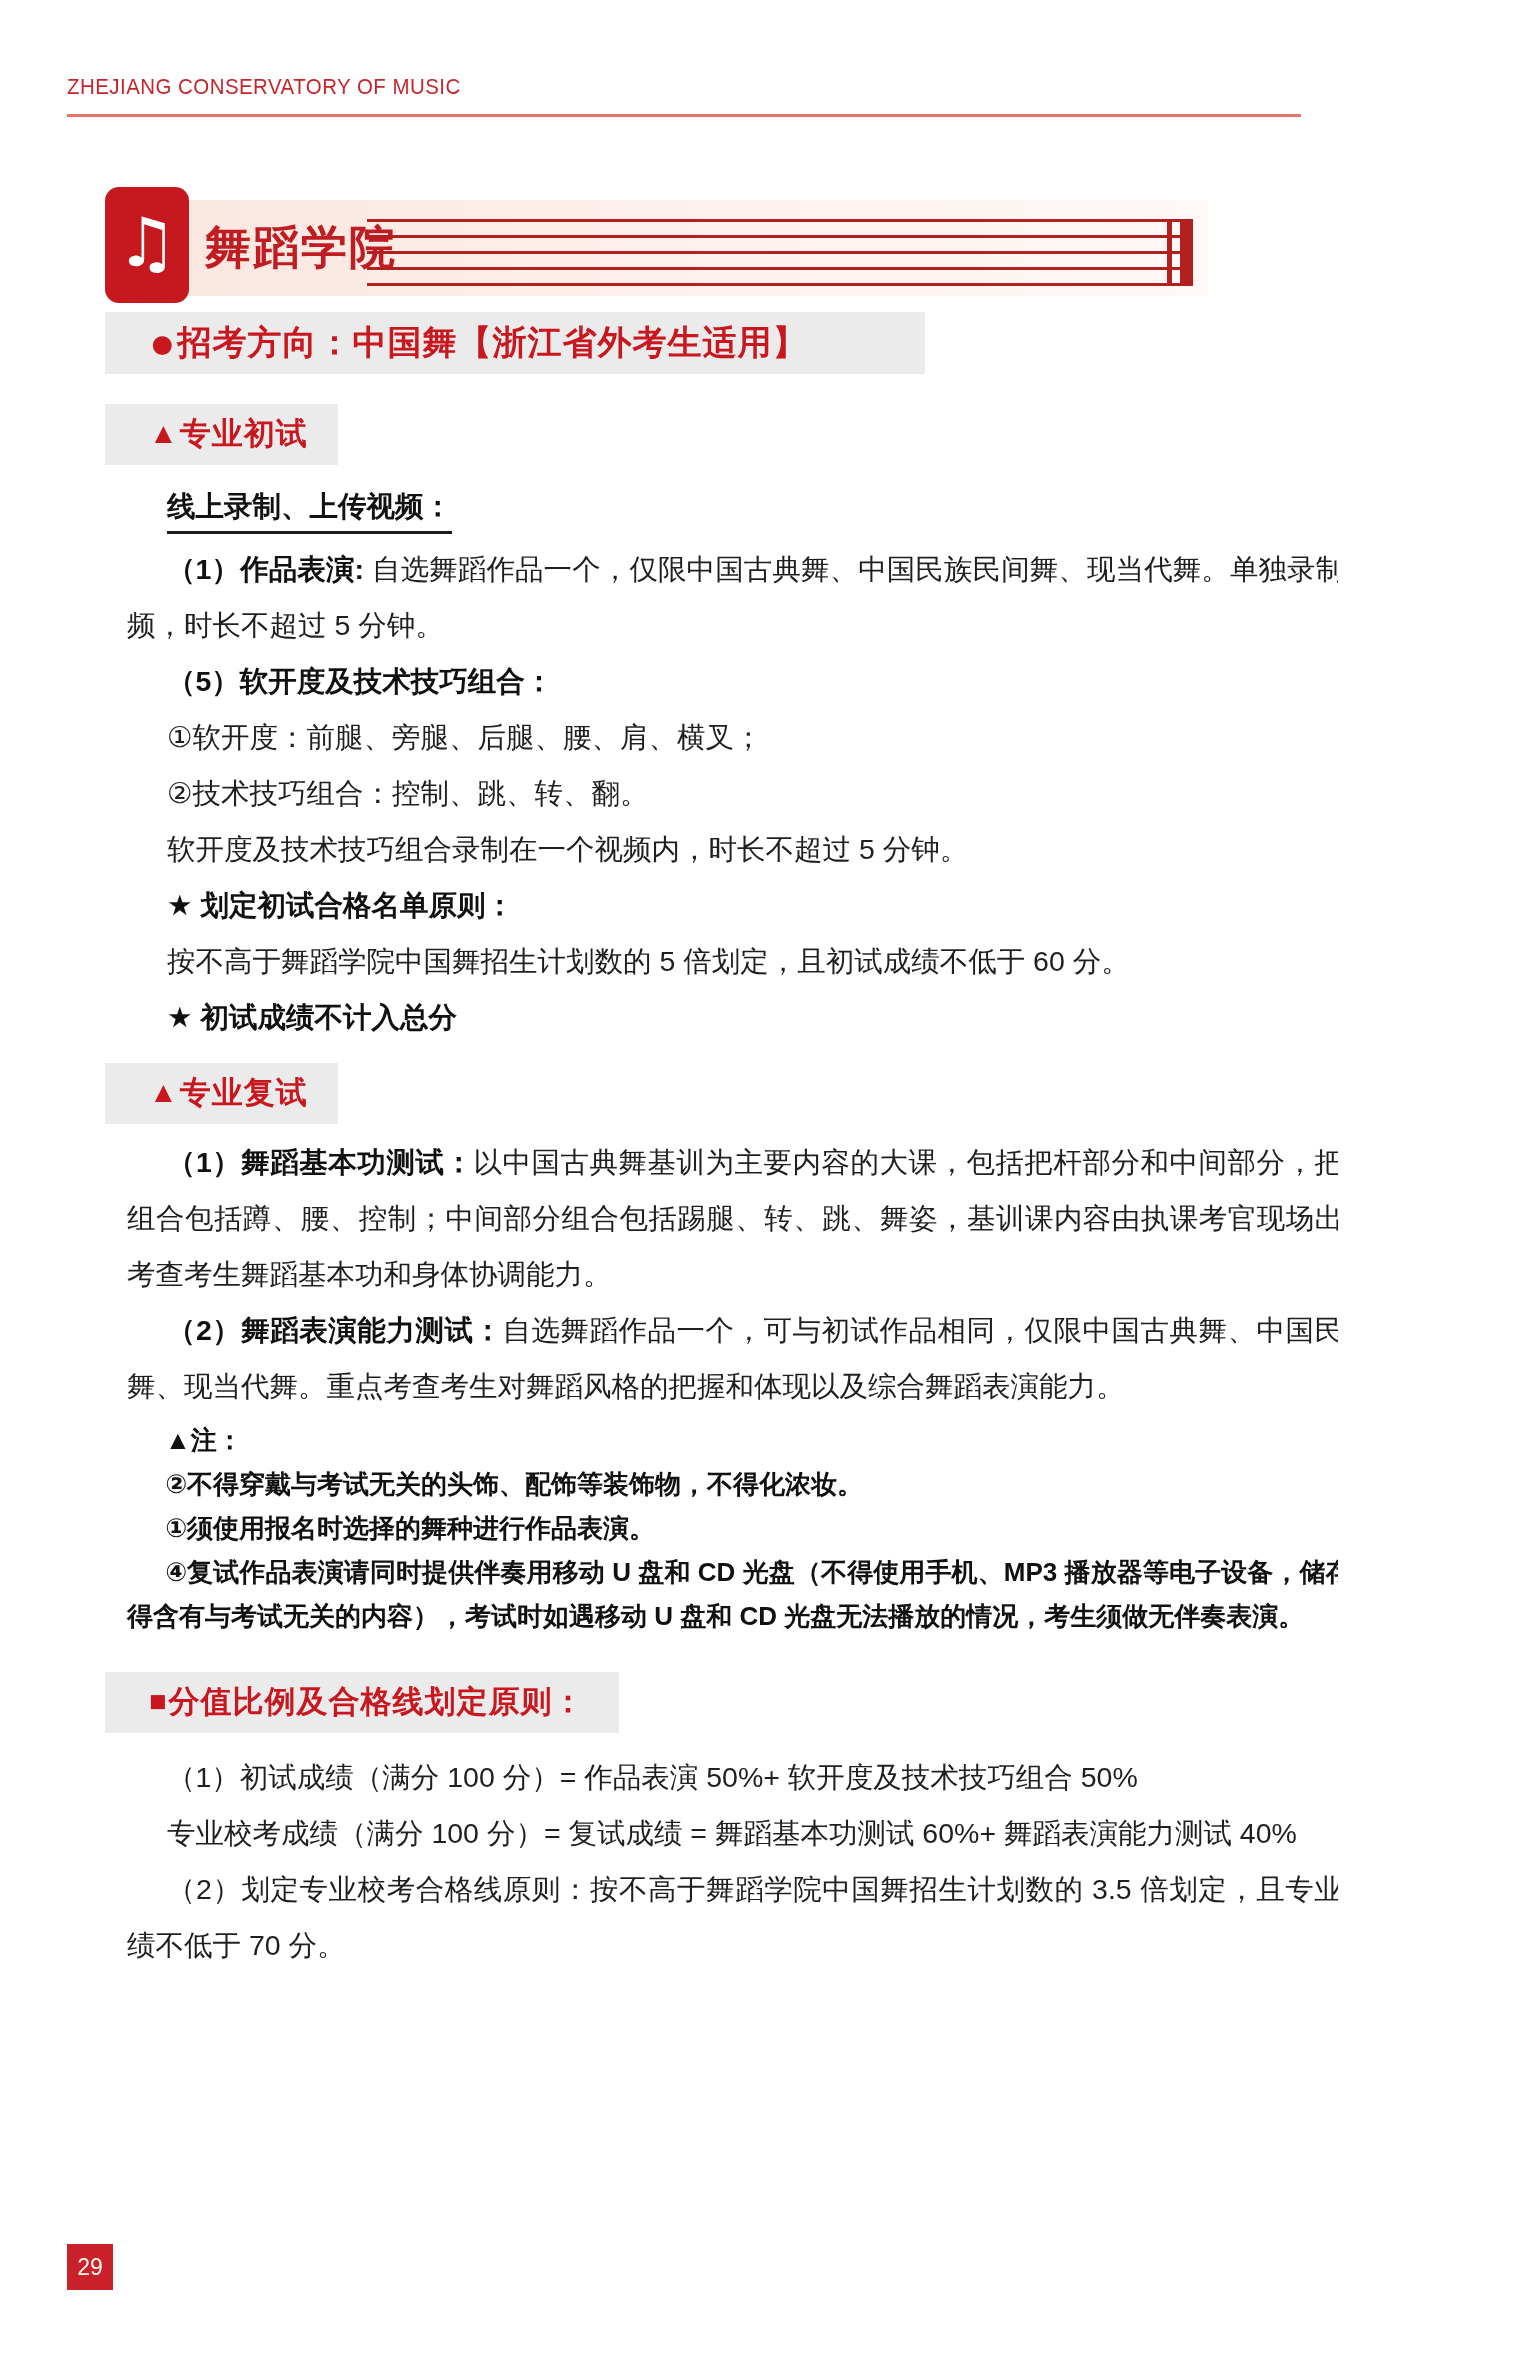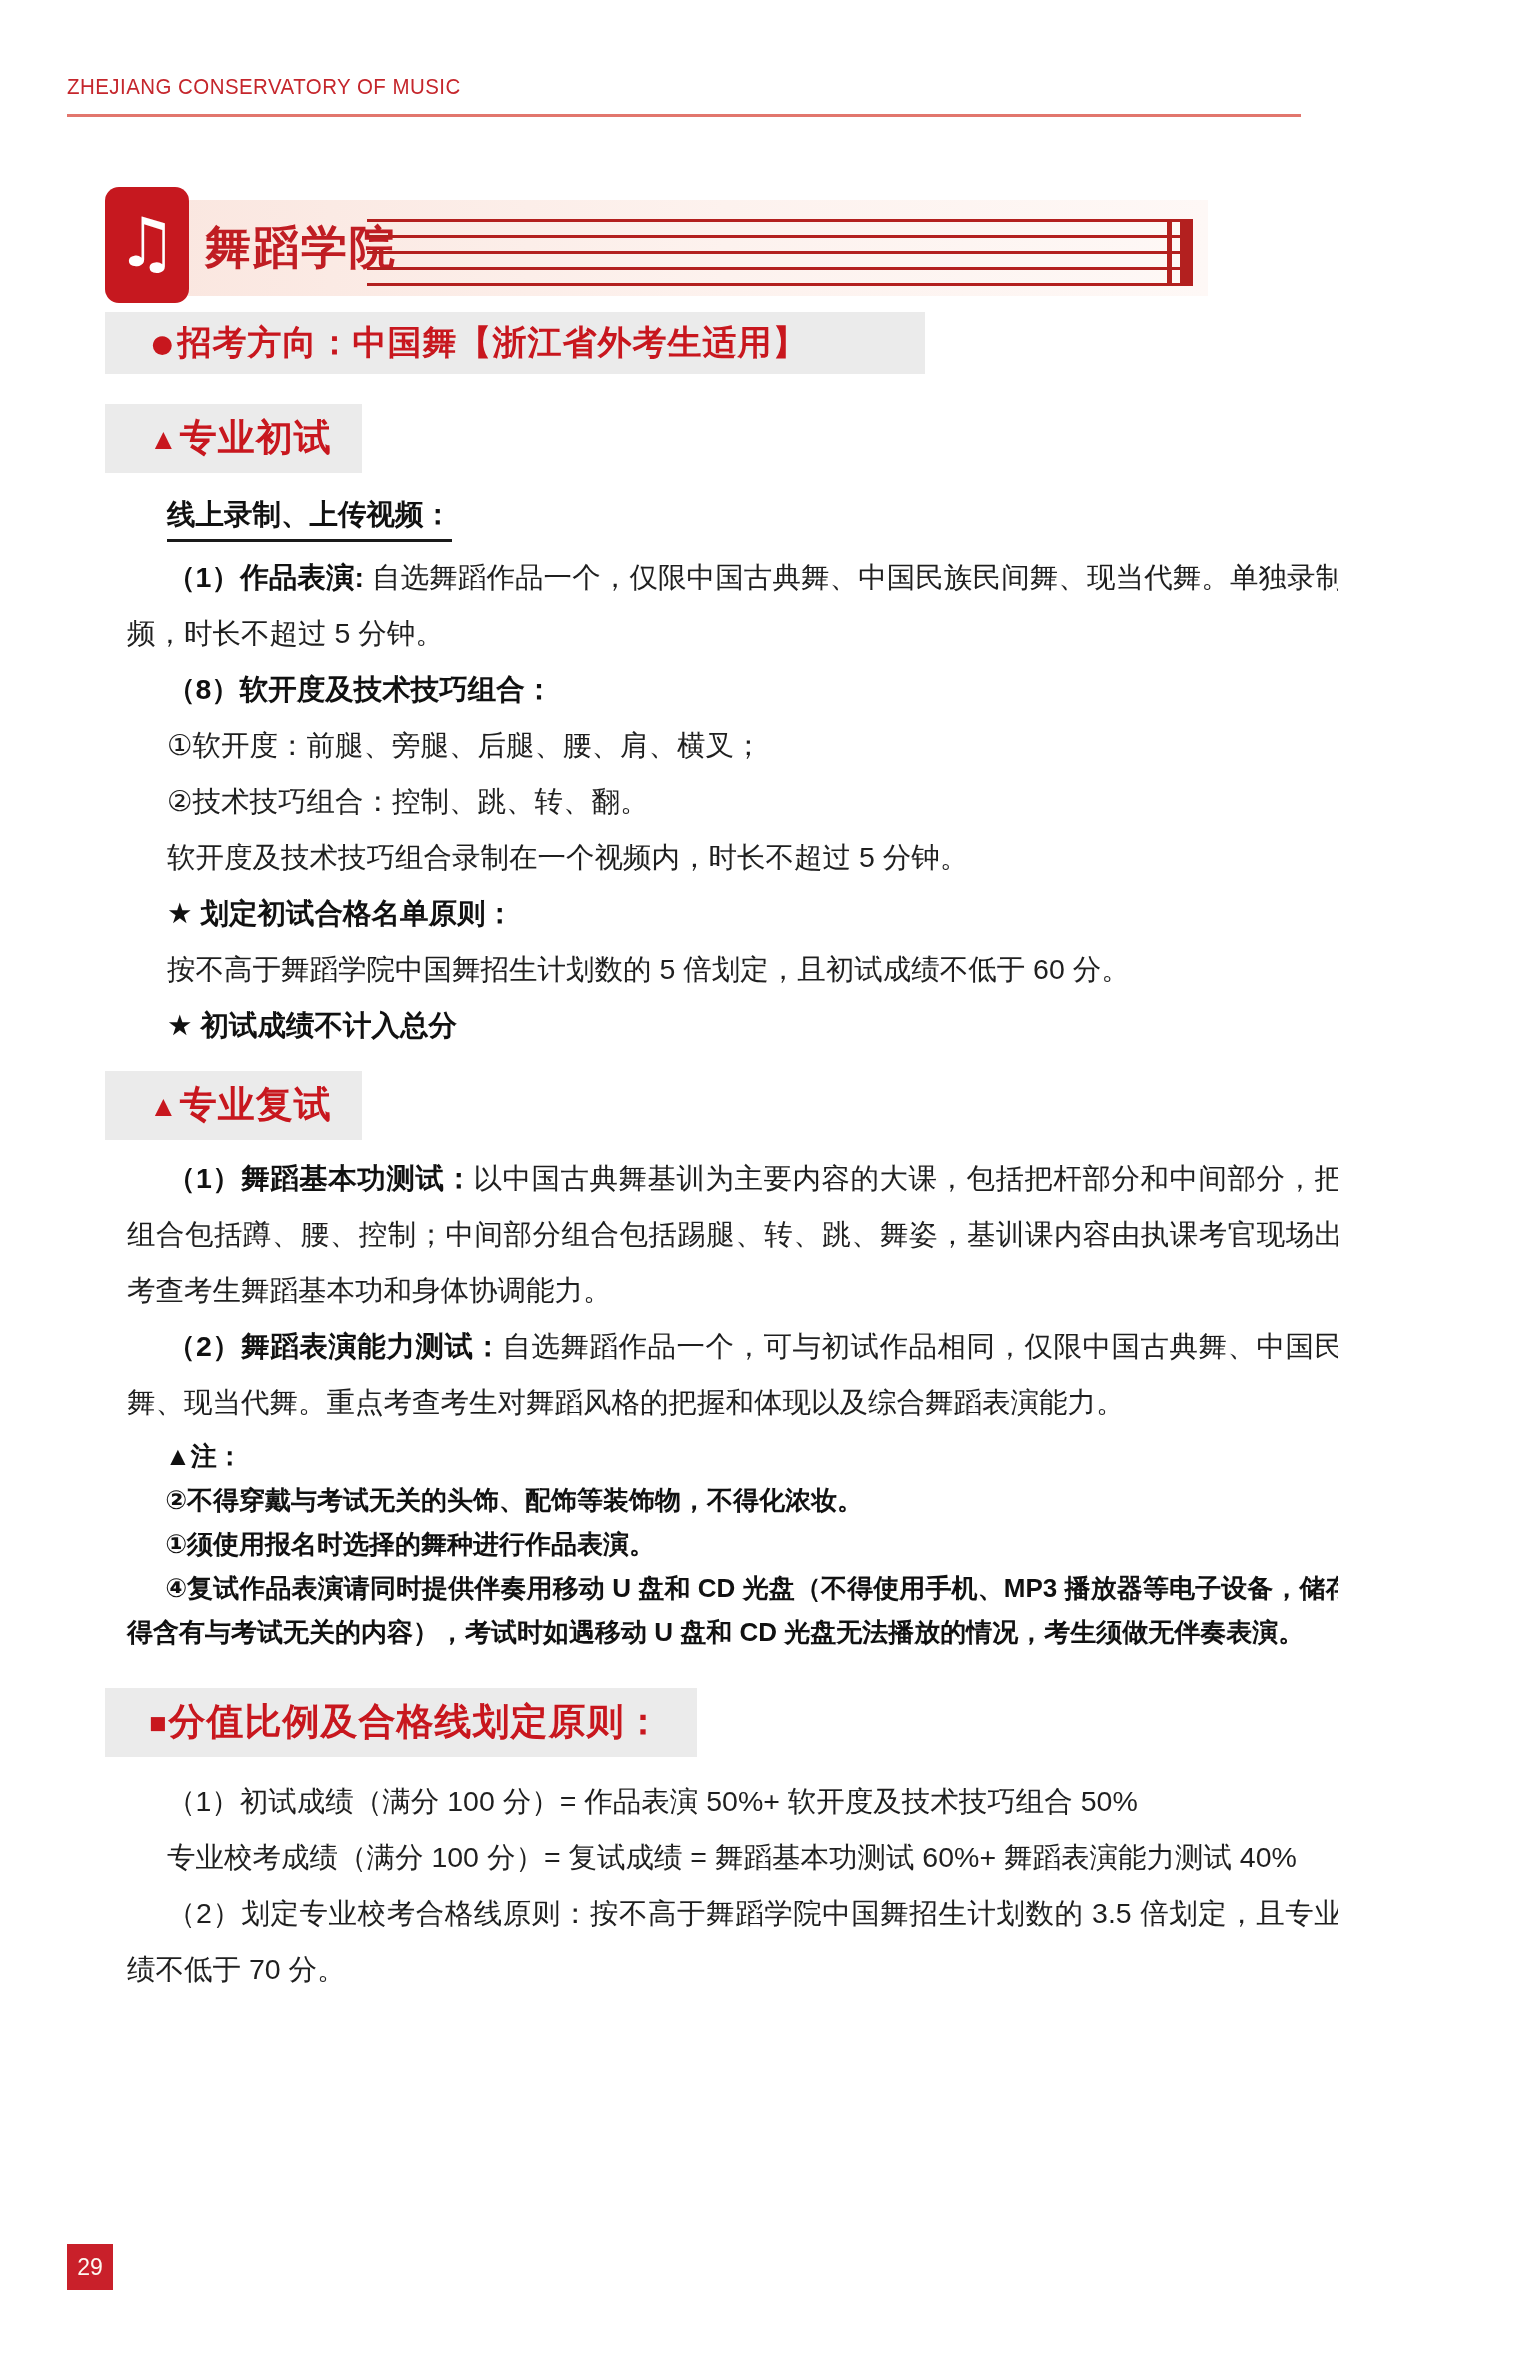--- a/index.html
+++ b/index.html
@@ -30,21 +30,21 @@
   .staff-bar-thick{position:absolute;right:0;top:0;width:13px;height:67px;background:#b3201f;}
   
   .content{position:absolute;left:105px;top:312px;width:1325px;}
   .dir-banner{width:820px;height:62px;background:#ebebeb;display:flex;align-items:center;
     padding-left:44px;box-sizing:border-box;}
   .dir-dot{color:#c8171e;font-size:44px;line-height:1;margin-right:2px;}
   .dir-text{color:#c8171e;font-size:34px;font-weight:bold;letter-spacing:1px;white-space:nowrap;}
   .sec-row{margin-top:30px;}
   .sec-head{display:inline-block;background:#ebebeb;padding:9px 30px 10px 44px;}
   .sec-head .tri{color:#c8171e;font-size:29px;margin-right:2px;vertical-align:1px;}
-  .sec-head .t{color:#c8171e;font-size:37px;font-weight:bold;letter-spacing:1px;}
+  .sec-head .t{color:#c8171e;font-size:31px;font-weight:bold;letter-spacing:1px;}
   .subtitle{margin:18px 0 0 22px;font-size:28.5px;line-height:46px;font-weight:bold;text-indent:40px;color:#111;}
   .subtitle .u{border-bottom:3px solid #1a1a1a;padding-bottom:9px;}
   .bt{margin:0 0 0 22px;width:1303px;font-size:28.5px;line-height:56px;
     text-align:justify;text-indent:40px;color:#1f1f1f;}
   .bt b{color:#111;}
   .bt.bold{font-weight:bold;color:#111;}
   .mt12{margin-top:12px;}
   .mt10{margin-top:10px;}
   .mt16{margin-top:16px;}
   .note-title{margin:4px 0 0 22px;font-size:26px;line-height:44px;font-weight:bold;color:#111;text-indent:38px;}
@@ -86,21 +86,21 @@
     <div class="sec-row">
       <div class="sec-head">
         <span class="tri">▲</span><span class="t">专业初试</span>
       </div>
     </div>
 
     <p class="subtitle"><span class="u">线上录制、上传视频：</span></p>
 
     <p class="bt mt12"><b>（1）作品表演:</b><span> 自选舞蹈作品一个，仅限中国古典舞、中国民族民间舞、现当代舞。单独录制一个视频，时长不超过 5 分钟。</span></p>
 
-    <p class="bt bold">（8）软开度及技术技巧组合：</p>
+    <p class="bt bold">（5）软开度及技术技巧组合：</p>
     <p class="bt">①软开度：前腿、旁腿、后腿、腰、肩、横叉；</p>
     <p class="bt">②技术技巧组合：控制、跳、转、翻。</p>
     <p class="bt">软开度及技术技巧组合录制在一个视频内，时长不超过 5 分钟。</p>
 
     <p class="bt bold">★ 划定初试合格名单原则：</p>
     <p class="bt">按不高于舞蹈学院中国舞招生计划数的 5 倍划定，且初试成绩不低于 60 分。</p>
     <p class="bt bold">★ 初试成绩不计入总分</p>
 
     <div class="sec-row" style="margin-top:18px;">
       <div class="sec-head">

